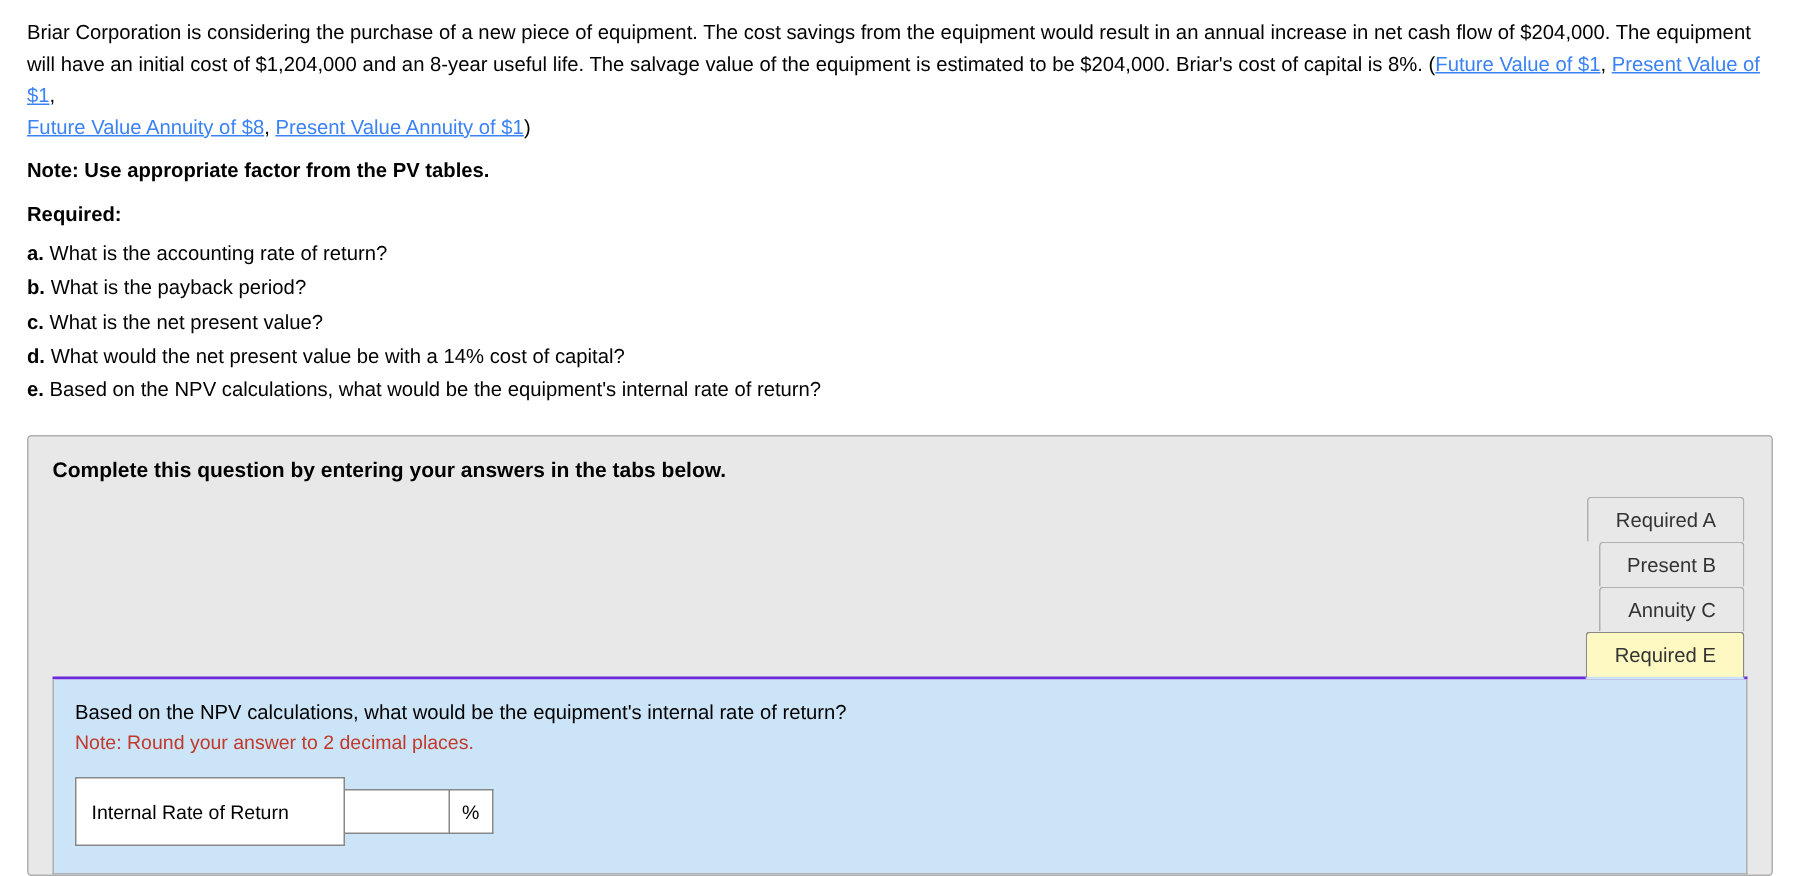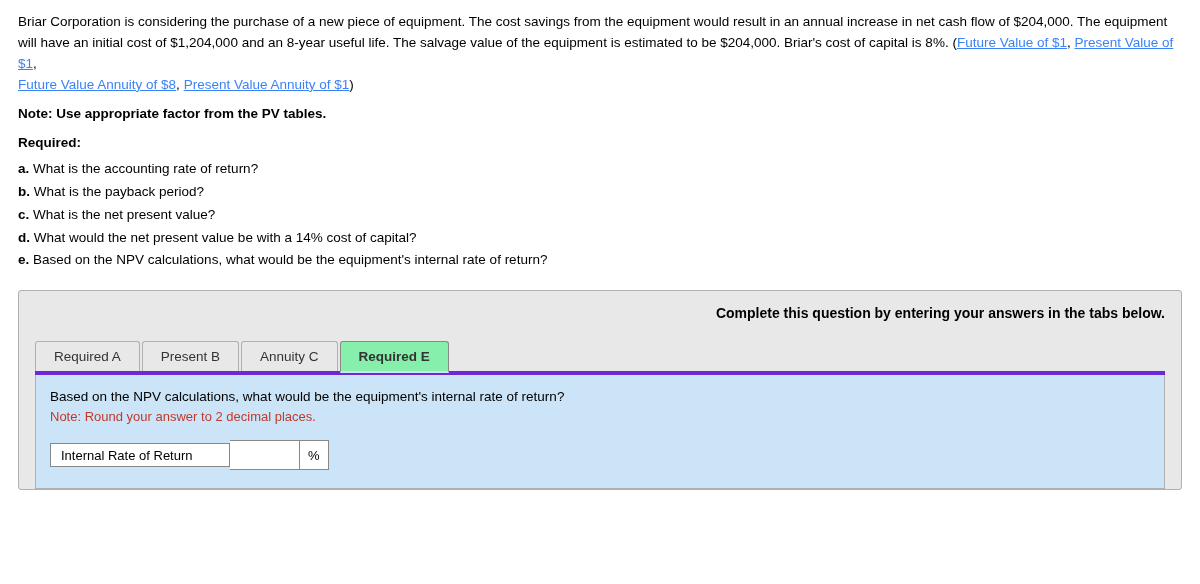--- a/index.html
+++ b/index.html
@@ -40,46 +40,46 @@
     }
     .card {
       border: 1px solid #b0b0b0;
       border-radius: 3px;
       background: #e8e8e8;
       padding: 14px 16px 0 16px;
     }
     .card-title {
       font-weight: bold;
       font-size: 14px;
-      margin-bottom: 20px;
-      text-align: right;
+      margin-bottom: 10px;
+      text-align: left;
     }
     .tabs-row {
       display: flex;
-      flex-direction: row;
+      flex-direction: column;
       align-items: flex-end;
-      border-bottom: 4px solid #6d28d9;
+      border-bottom: 2px solid #6d28d9;
       margin-bottom: 0;
     }
     .tab {
       border: 1px solid #b0b0b0;
       border-bottom: none;
       background: #e8e8e8;
       padding: 7px 18px;
       margin-right: 2px;
       cursor: pointer;
       font-size: 13.5px;
       border-radius: 3px 3px 0 0;
       color: #333;
       user-select: none;
     }
     .tab.active {
-      background: #86efac;
+      background: #fef9c3;
       border-color: #888;
-      font-weight: bold;
+      font-weight: normal;
       border-bottom: 2px solid #cce4f7;
       margin-bottom: -2px;
     }
     .tab-content {
       background: #cce4f7;
       border: 1px solid #b0b0b0;
       border-top: none;
       padding: 14px 14px 18px 14px;
     }
     .tab-question {
@@ -97,21 +97,21 @@
       align-items: center;
       gap: 0;
       margin-top: 6px;
     }
     .answer-label {
       background: #fff;
       border: 1px solid #888;
       padding: 2px 10px;
       font-size: 13px;
       min-width: 180px;
-      height: 24px;
+      height: 46px;
       display: flex;
       align-items: center;
     }
     .answer-input {
       border: 1px solid #888;
       border-left: none;
       height: 30px;
       width: 70px;
       font-size: 13px;
       padding: 0 5px;

